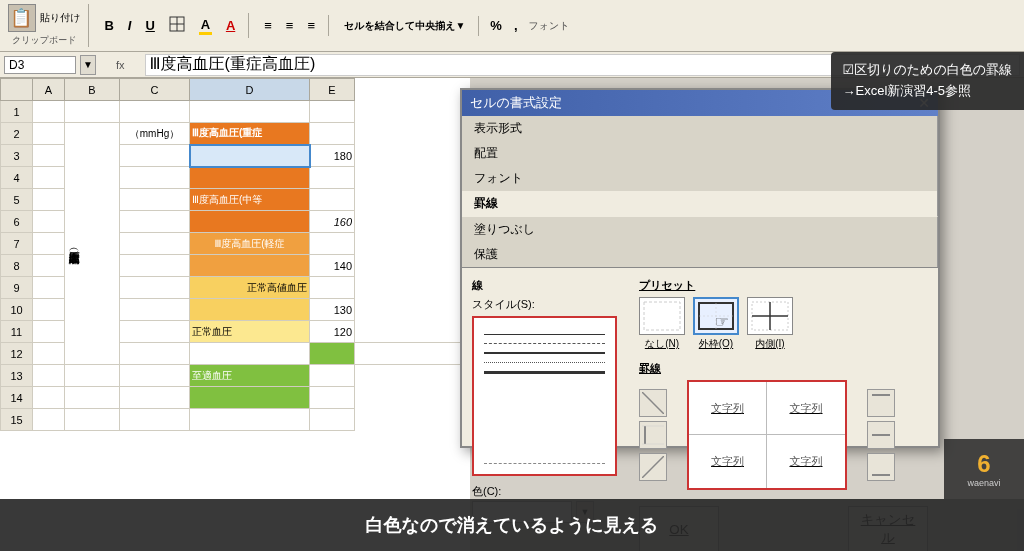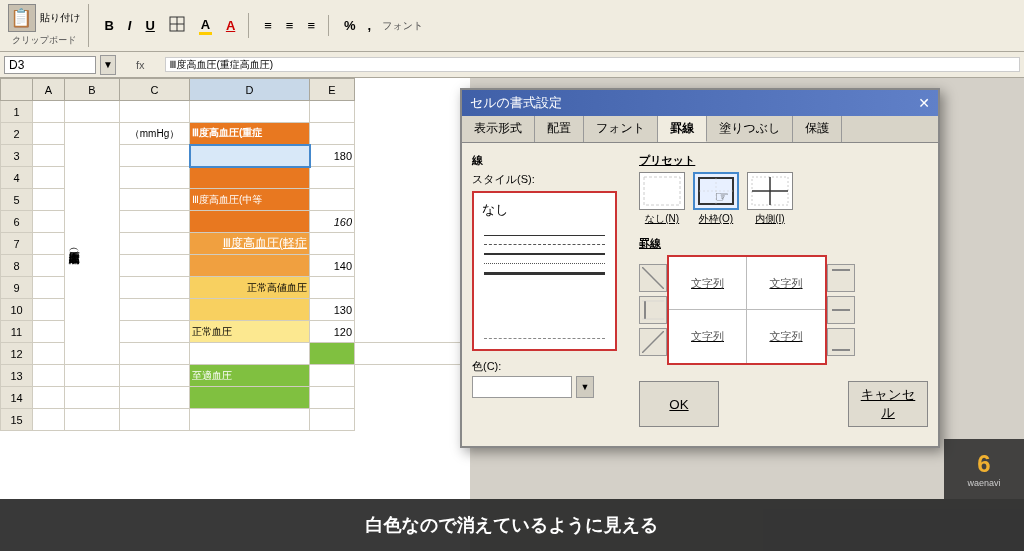--- a/index.html
+++ b/index.html
@@ -68,21 +68,21 @@
       background: #f0ece0;
       border-bottom: 1px solid #aba79b;
       height: 26px;
       display: flex;
       align-items: center;
       padding: 2px 4px;
       gap: 4px;
     }
 
     .cell-ref-box {
-      width: 92px;
+      width: 72px;
       border: 1px solid #999;
       background: white;
       padding: 1px 4px;
       font-size: 12px;
     }
 
     .formula-dropdown {
       width: 16px;
       height: 20px;
       background: #e0dcd0;
@@ -173,20 +173,21 @@
       font-size: 13px;
       display: flex;
       align-items: center;
       justify-content: space-between;
     }
 
     .dialog-tabs {
       display: flex;
       background: #d8d4c8;
       border-bottom: 1px solid #888;
+      flex-direction: column;
     }
 
     .dialog-tab {
       padding: 4px 12px;
       font-size: 12px;
       border-right: 1px solid #999;
       cursor: pointer;
       background: #d8d4c8;
     }
 
@@ -429,33 +430,36 @@
         <span style="font-size:13px; text-decoration:underline; color:#cc0000;">A</span>
       </button>
     </div>
 
     <div class="toolbar-section">
       <button class="toolbar-btn">≡</button>
       <button class="toolbar-btn">≡</button>
       <button class="toolbar-btn">≡</button>
     </div>
 
+    <div style="display:flex; align-items:center; gap:2px; border-right:1px solid #aba79b; padding-right:8px;">
+      <button class="toolbar-btn" style="font-size:10px; white-space:nowrap;">セルを結合して中央揃え▼</button>
+    </div>
 
     <div style="display:flex; gap:2px;">
       <button class="toolbar-btn">%</button>
       <button class="toolbar-btn">,</button>
     </div>
     <div style="font-size:10px; color:#555;">フォント</div>
   </div>
 
   <div class="formula-bar">
     <div class="cell-ref-box">D3</div>
     <div class="formula-dropdown">▼</div>
     <div class="fx-label">fx</div>
-    <input class="formula-input" value="Ⅲ度高血圧(重症高血圧)" readonly="" style="font-size: 10px; border: 1px solid rgb(204, 204, 204); background: white; padding: 1px 4px;">
+    <input class="formula-input" value="Ⅲ度高血圧(重症高血圧)" readonly="" style="font-size: 16px; border: 1px solid rgb(204, 204, 204); background: white; padding: 1px 4px;">
   </div>
 
   <div style="display:flex; position:relative; height: calc(551px - 78px);">
 
     <div style="width:470px; overflow:hidden; flex-shrink:0; background:white;">
       <table class="grid-table" style="width:100%;">
         <thead>
           <tr>
             <th class="col-a" style="background:#e8e4d8; width:32px;"></th>
             <th class="col-a">A</th>
@@ -516,21 +520,21 @@
             <td></td>
             <td></td>
             <td class="cell-orange" style="font-size:10px; color:white;"></td>
             <td style="text-align:right; font-size:11px;font-style:italic;">160</td>
           </tr>
 
           <tr>
             <td style="background:#e8e4d8; text-align:center; font-size:11px;">7</td>
             <td></td>
             <td></td>
-            <td class="cell-light-orange" style="font-size:12px; color:white; text-align:right;text-decoration:underline;">Ⅲ度高血圧(軽症</td>
+            <td class="cell-light-orange" style="font-size:10px; color:white; text-align:center;">Ⅲ度高血圧(軽症</td>
             <td></td>
           </tr>
 
           <tr>
             <td style="background:#e8e4d8; text-align:center; font-size:11px;">8</td>
             <td></td>
             <td></td>
             <td class="cell-light-orange"></td>
             <td style="text-align:right; font-size:11px;">140</td>
           </tr>
@@ -612,21 +616,20 @@
         <div class="dialog-tab">保護</div>
       </div>
 
       <div class="dialog-body">
 
         <div class="line-styles-panel">
           <div class="panel-label">線</div>
           <div style="font-size:11px; margin-bottom:4px;">スタイル(S):</div>
 
           <div class="line-preview-box">
-            <div style="font-size:13px; padding:4px;">なし</div>
 
             <div style="margin-top:8px; display:flex; flex-direction:column; gap:4px; padding:2px 6px;">
               <div style="height:1px; border-top:1px solid #333; margin:2px 0;"></div>
               <div style="height:1px; border-top:1px dashed #555; margin:2px 0;"></div>
               <div style="height:1px; border-top:2px solid #333; margin:2px 0;"></div>
               <div style="height:1px; border-top:1px dotted #555; margin:2px 0;"></div>
               <div style="height:2px; border-top:3px solid #333; margin:2px 0;"></div>
             </div>
 
             <div style="position:absolute; bottom:10px; left:10px; right:10px;">
@@ -679,21 +682,21 @@
                   </svg>
                 </div>
                 <span>内側(I)</span>
               </div>
             </div>
           </div>
 
           <div>
             <div class="border-section-label">罫線</div>
 
-            <div style="display:flex; gap:0;">
+            <div style="display:flex; gap:20px;">
 
               <div style="display:flex; flex-direction:column; gap:4px; align-items:center; justify-content:center;">
                 <div class="border-icon-btn">
                   <svg viewBox="0 0 22 22">
                       <line x1="0" y1="0" x2="22" y2="22" stroke="#888" stroke-width="1.5"></line>
                     </svg>
                 </div>
                 <div class="border-icon-btn">
                   <svg viewBox="0 0 22 22">
                       <line x1="3" y1="2" x2="3" y2="20" stroke="#888" stroke-width="2"></line>
@@ -739,20 +742,24 @@
 
           <div style="display:flex; justify-content:space-between; gap:0; margin-top:16px; padding-bottom:8px;">
             <button style="width:80px; padding:4px 8px; background:#e0dcd0; border:1px solid #888; cursor:pointer;">OK</button>
             <button style="width:80px; padding:4px 8px; background:#e0dcd0; border:1px solid #888; cursor:pointer;">キャンセル</button>
           </div>
         </div>
       </div>
     </div>
   </div>
 
+  <div class="annotation-box">
+    <div>☑区切りのための白色の罫線</div>
+    <div>→Excel新演習4-5参照</div>
+  </div>
 
   <div class="bottom-annotation">
     <span>白色なので消えているように見える</span>
   </div>
 
   <div class="waenavi-logo">
     <div style="font-size:24px; font-weight:bold; color:#f0b030;">6</div>
     <div style="font-size:9px; color:#ccc;">waenavi</div>
   </div>
 

